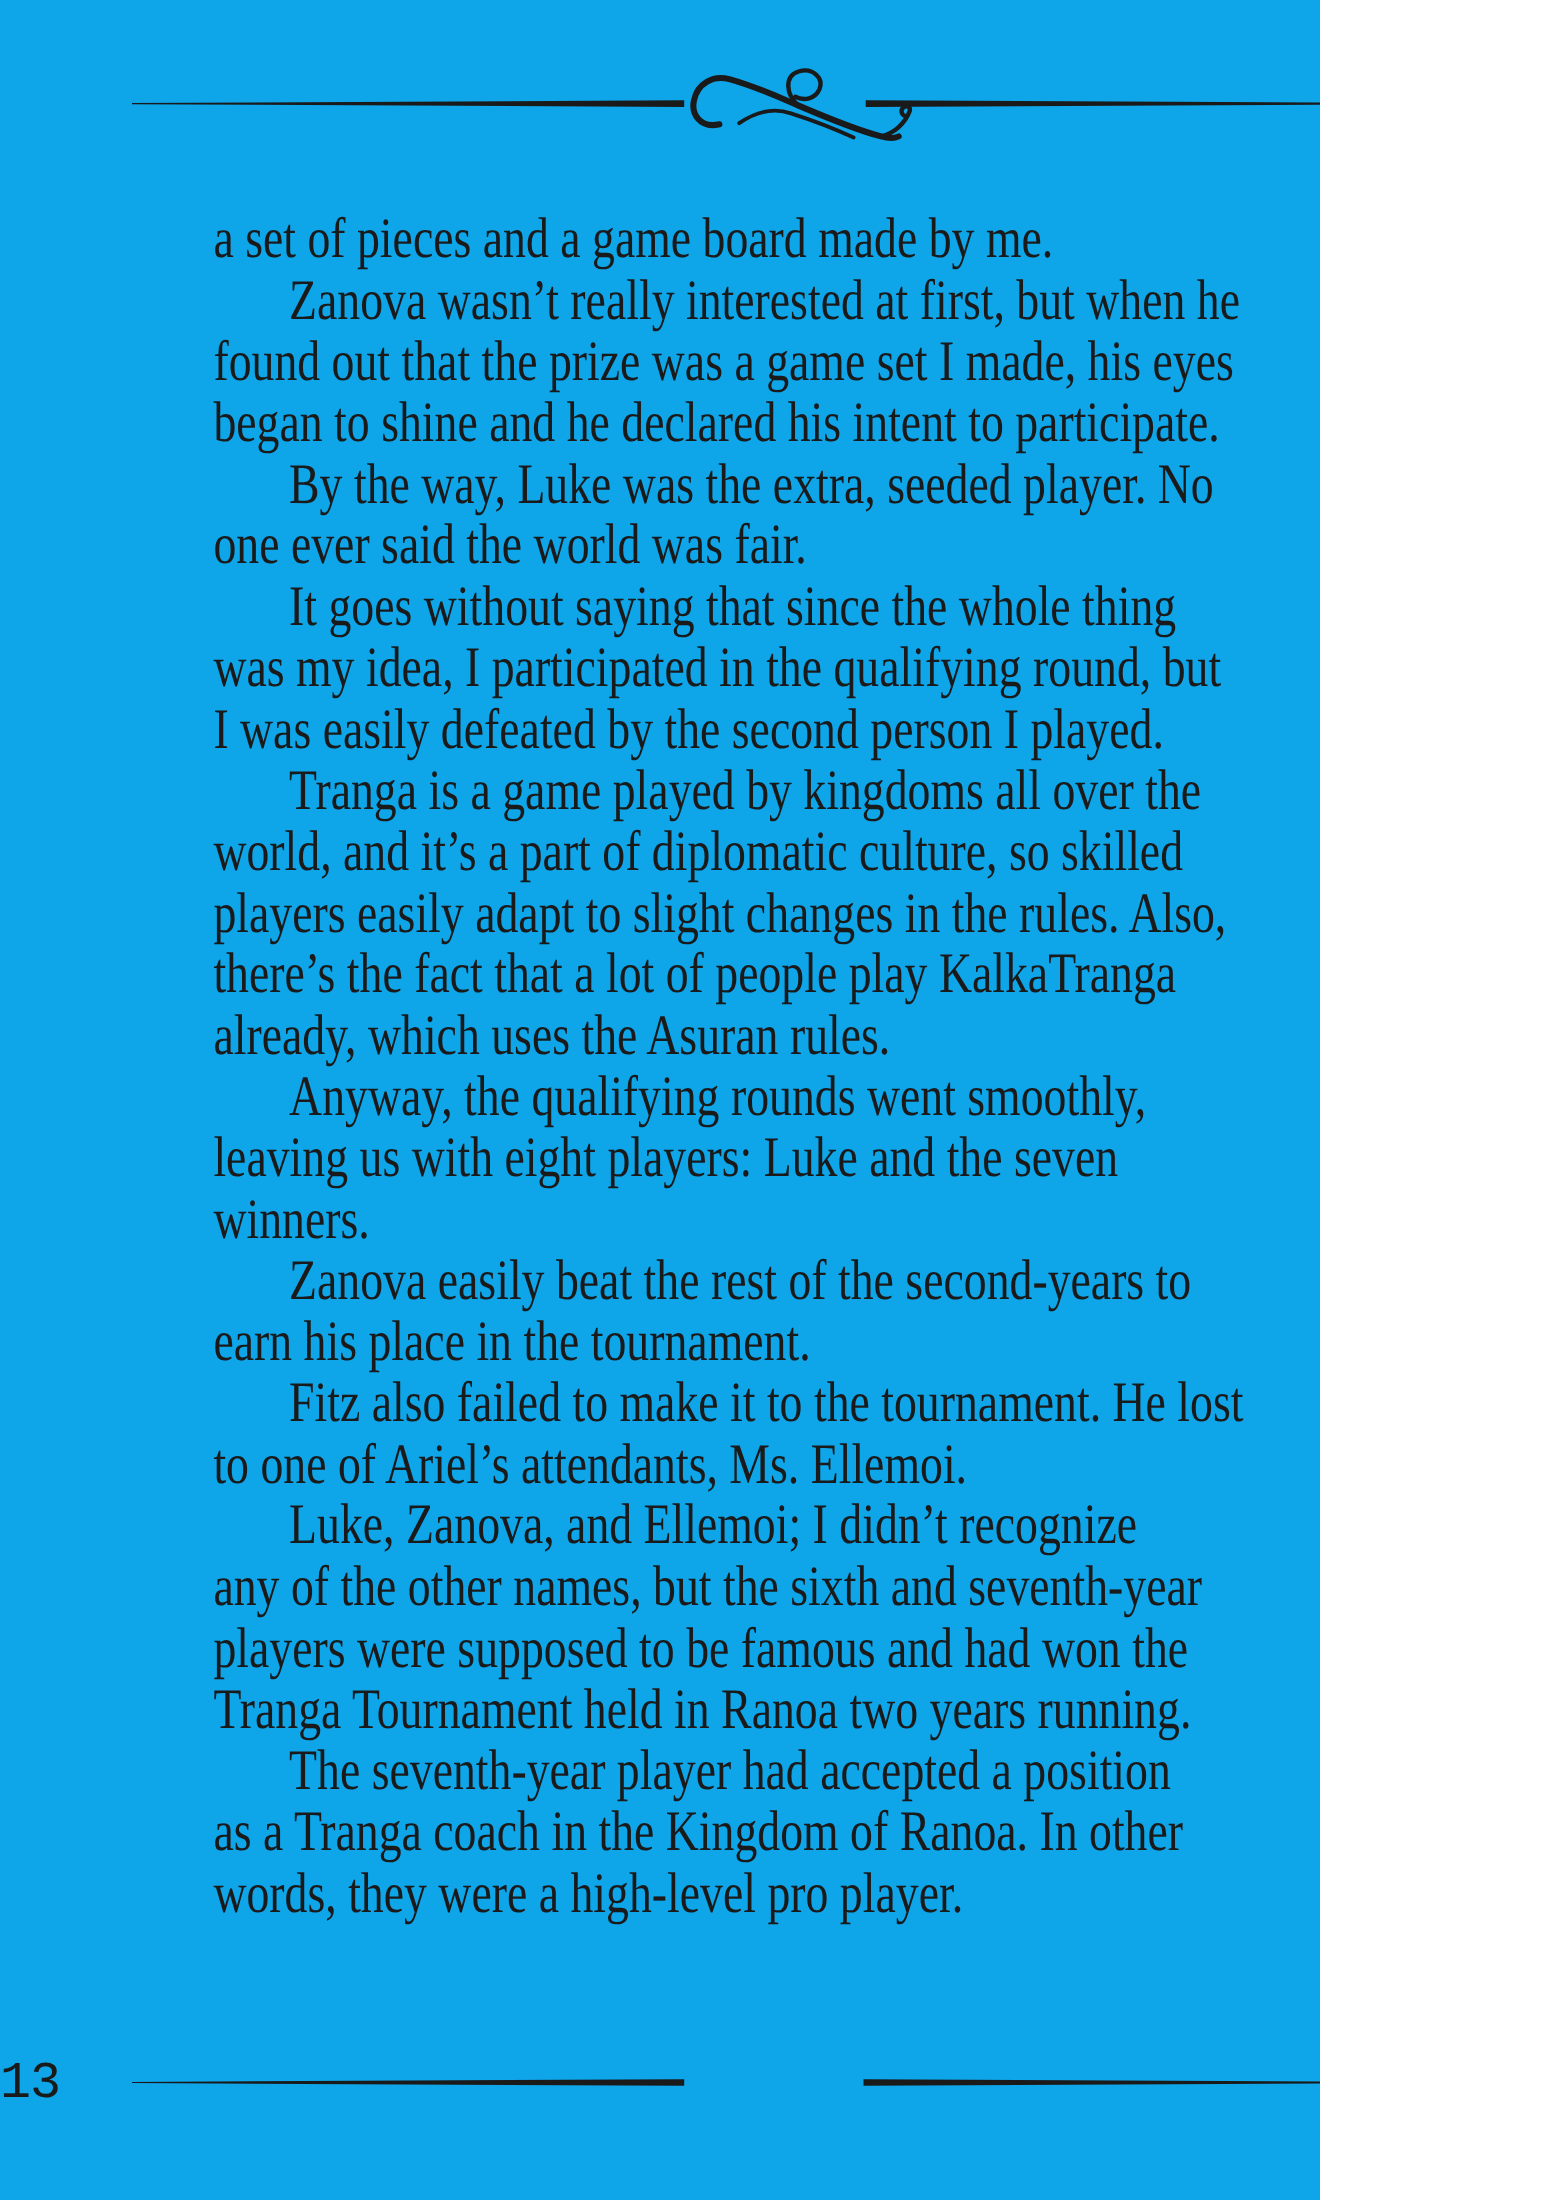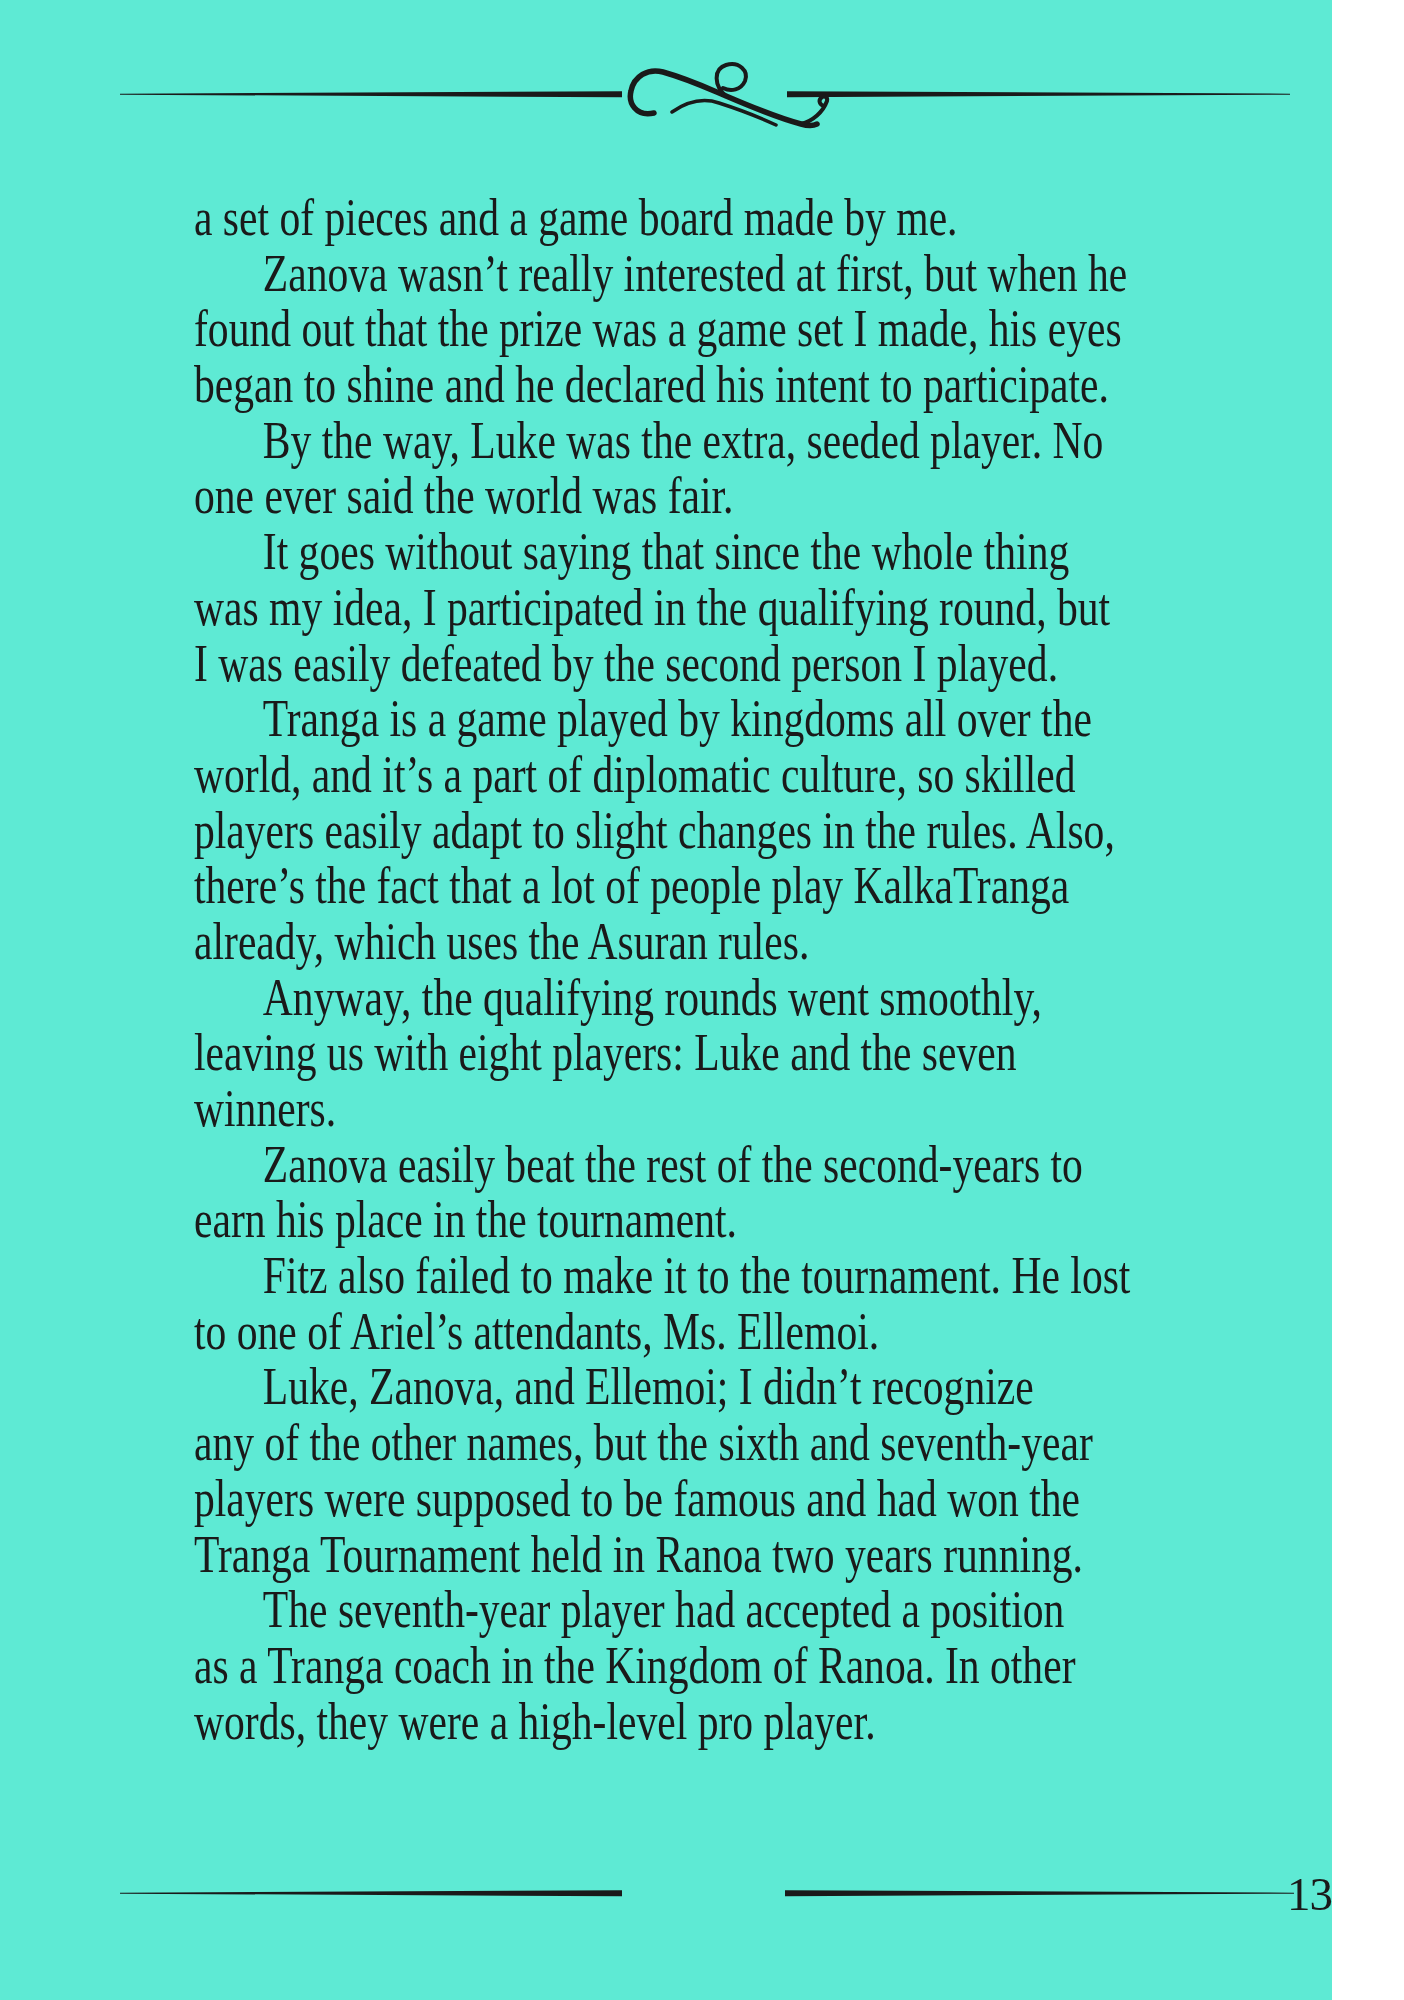--- a/index.html
+++ b/index.html
@@ -1,20 +1,20 @@
 <!DOCTYPE html>
 <html><head>
 <meta charset="utf-8">
 <style>
   html, body { margin: 0; padding: 0; background: #ffffff; }
   .page {
     position: relative;
-    width: 1332px;
+    width: 1200px;
     height: 2000px;
-    background: #5eead4;
+    background: #0ea5e9;
     overflow: hidden;
     font-family: "Liberation Serif", serif;
   }
   .header-divider, .footer-divider {
     position: absolute;
     left: 0;
     pointer-events: none;
   }
   .header-divider { top: 0; }
   .footer-divider { top: 1840px; }
@@ -29,22 +29,22 @@
     transform: scaleX(0.8);
     transform-origin: 0 0;
   }
   .line { height: 55.7px; }
   .line.indent { padding-left: 86px; }
   .footer-number {
     position: absolute;
     left: 0;
     right: 0;
     top: 1871px;
-    text-align: right;
-    font-family: Liberation Serif, serif;
+    text-align: left;
+    font-family: Liberation Mono, monospace;
     font-size: 47px;
     line-height: 47px;
     letter-spacing: -1px;
     color: #1a1a1a;
   }
 </style>
 </head>
 <body>
 
 <div class="page">

